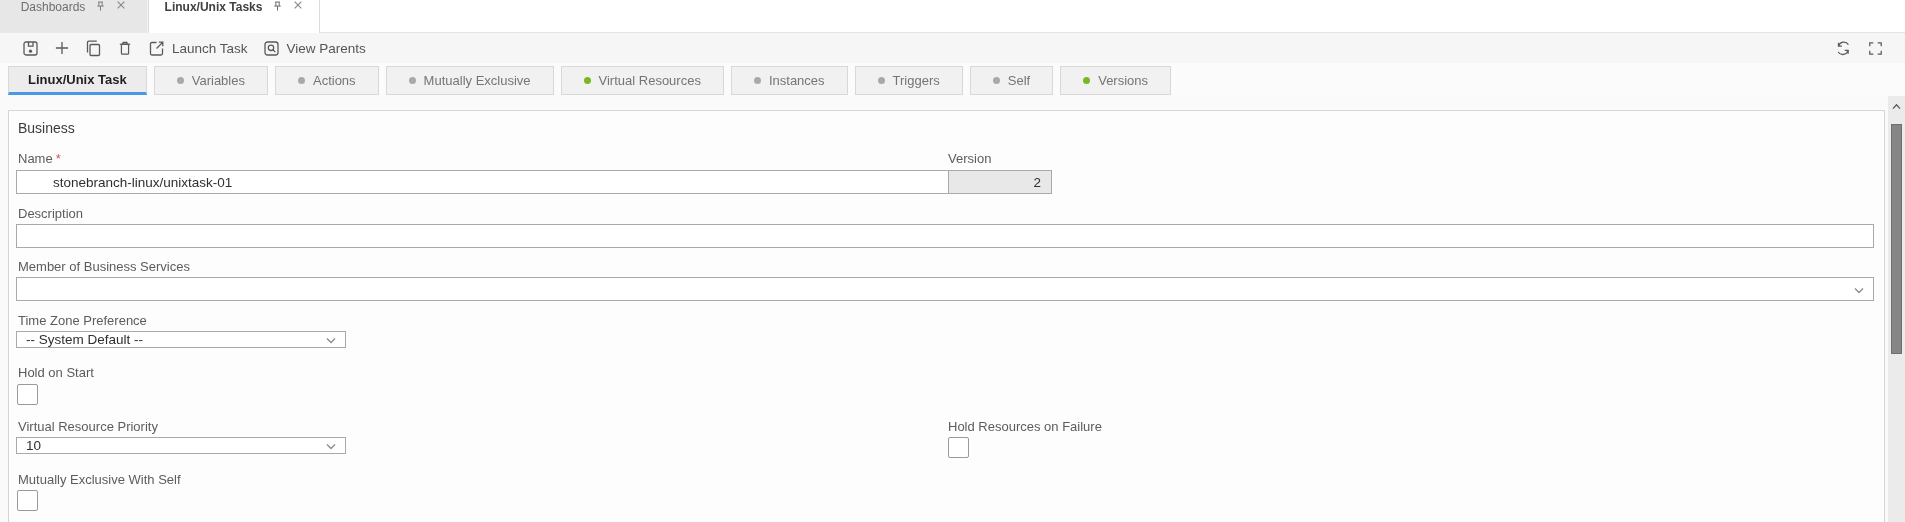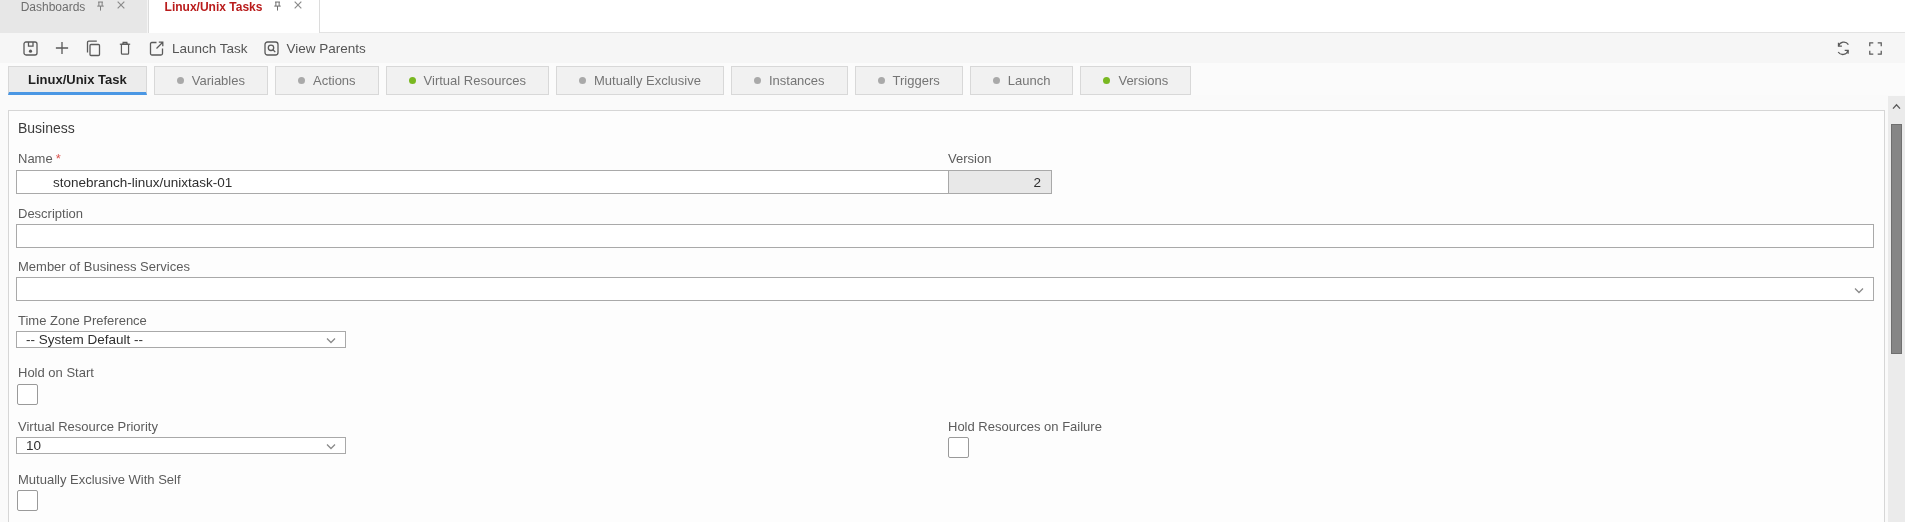--- a/index.html
+++ b/index.html
@@ -6,21 +6,21 @@
   html,body { background:#fff; }
   body { font-family:"Liberation Sans", sans-serif; }
   #app { position:relative; width:1905px; height:522px; background:#fff; overflow:hidden; }
 
   
   .tabbar { position:absolute; top:0; left:0; right:0; height:33px; background:#fff;
             border-bottom:1px solid #e3e3e3; display:flex; }
   .wtab { display:flex; align-items:flex-start; justify-content:center; gap:9px;
           font-size:12px; height:48px; padding:0 10px; cursor:default; }
   .wtab-inactive { width:148px; background:#e7e7e7; color:#6e6e6e; border-right:1px solid #f5f5f5; }
-  .wtab-active   { width:172px; background:#fff; color:#b91c1c; font-weight:700;
+  .wtab-active   { width:172px; background:#fff; color:#404040; font-weight:700;
                    border-left:1px solid #dcdcdc; border-right:1px solid #dcdcdc;
                    box-shadow: inset 0 -3px 0 0 var(--accent); }
   .wtab .icn { display:inline-flex; align-items:center; }
   .wtab svg { display:block; }
 
   
   .toolbar { position:absolute; top:33px; left:0; right:0; height:30px; background:#f6f6f6;
              display:flex; align-items:center; padding:0 22px; }
   .tbtn { display:inline-flex; align-items:center; gap:7px; margin-right:15px;
           color:#555; font-size:13.5px; cursor:pointer; }
@@ -179,38 +179,38 @@
     </div>
     <div class="stab">
       <span class="dot dot-gray"></span>
       <span>Variables</span>
     </div>
     <div class="stab">
       <span class="dot dot-gray"></span>
       <span>Actions</span>
     </div>
     <div class="stab">
+      <span class="dot dot-gray"></span>
+      <span>Mutually Exclusive</span>
+    </div>
+    <div class="stab">
       <span class="dot dot-green"></span>
       <span>Virtual Resources</span>
     </div>
     <div class="stab">
       <span class="dot dot-gray"></span>
-      <span>Mutually Exclusive</span>
-    </div>
-    <div class="stab">
-      <span class="dot dot-gray"></span>
       <span>Instances</span>
     </div>
     <div class="stab">
       <span class="dot dot-gray"></span>
       <span>Triggers</span>
     </div>
     <div class="stab">
       <span class="dot dot-gray"></span>
-      <span>Launch</span>
+      <span>Self</span>
     </div>
     <div class="stab">
       <span class="dot dot-green"></span>
       <span>Versions</span>
     </div>
   </div>
 
   <div class="content">
     <div class="panel"></div>
 

